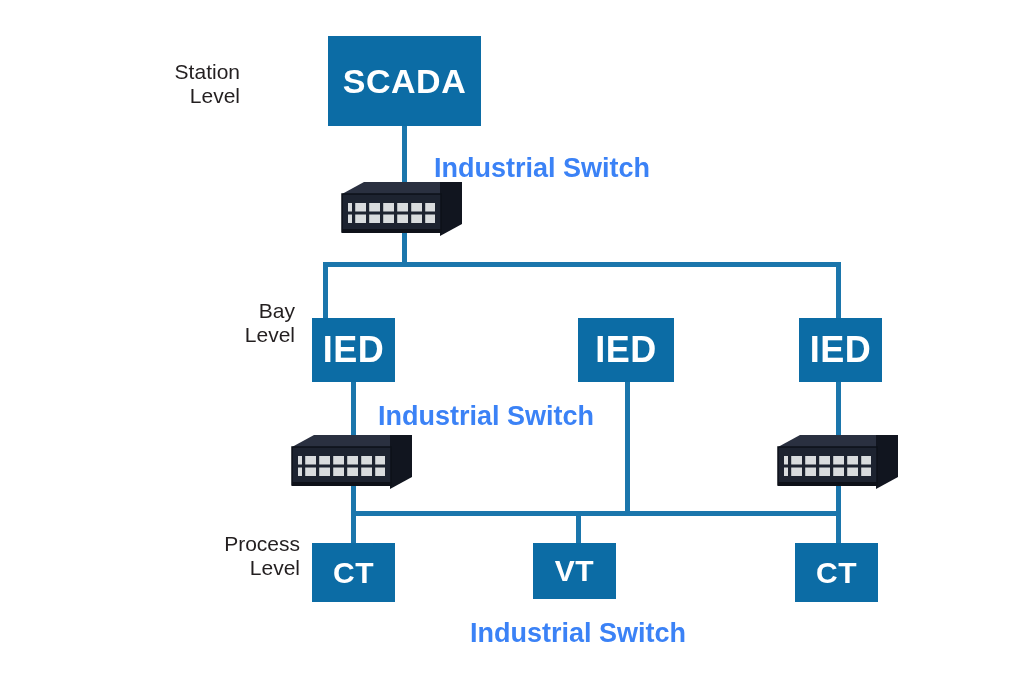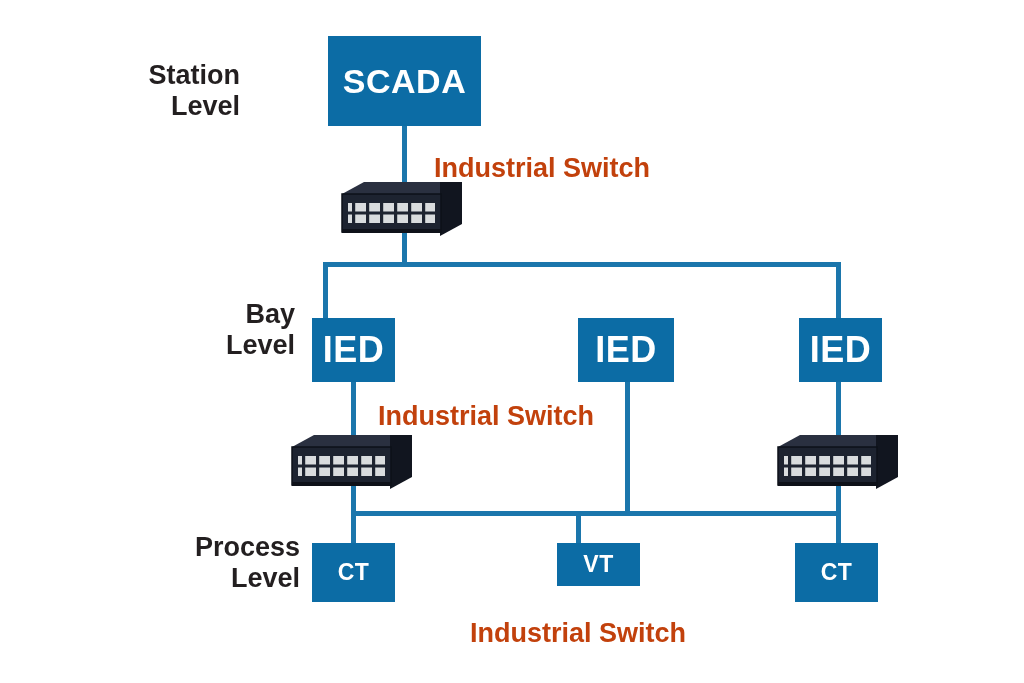--- a/index.html
+++ b/index.html
@@ -34,38 +34,38 @@
     display: flex;
     align-items: center;
     justify-content: center;
     font-weight: 700;
     letter-spacing: 0.5px;
     box-sizing: border-box;
     z-index: 3;
   }
   .node-scada { font-size: 34px; }
   .node-ied   { font-size: 36px; }
-  .node-ct    { font-size: 23px; }
+  .node-ct    { font-size: 30px; }
 
   
   .level-label {
     position: absolute;
     color: #231F20;
-    font-size: 27px;
-    font-weight: 700;
+    font-size: 21px;
+    font-weight: 400;
     line-height: 1.15;
     text-align: right;
     white-space: pre-line;
     z-index: 3;
   }
 
   
   .sw-caption {
     position: absolute;
-    color: #c2410c;
+    color: #3b82f6;
     font-size: 27px;
     font-weight: 600;
     white-space: nowrap;
     z-index: 4;
   }
 
   
   .switch-icon {
     position: absolute;
     z-index: 5;
@@ -113,21 +113,21 @@
   <div class="node node-scada" style="left:328px; top:36px; width:153px; height:90px;">SCADA</div>
 
   <div class="node node-ied" style="left:312px; top:318px; width:83px; height:64px;">IED</div>
 
   <div class="node node-ied" style="left:578px; top:318px; width:96px; height:64px;">IED</div>
 
   <div class="node node-ied" style="left:799px; top:318px; width:83px; height:64px;">IED</div>
 
   <div class="node node-ct" style="left:312px; top:543px; width:83px; height:59px;">CT</div>
 
-  <div class="node node-ct" style="left:557px; top:543px; width:83px; height:43px;">VT</div>
+  <div class="node node-ct" style="left:533px; top:543px; width:83px; height:56px;">VT</div>
 
   <div class="node node-ct" style="left:795px; top:543px; width:83px; height:59px;">CT</div>
 
   <div class="switch-icon" style="left:340px; top:180px; width:124px; height:56px;">
     <svg width="124" height="56" viewBox="0 0 124 56" xmlns="http://www.w3.org/2000/svg">
       <polygon points="2,14 24,2 122,2 122,14" fill="#2A3040"></polygon>
       <polygon points="100,2 122,2 122,44 100,56" fill="#11151F"></polygon>
       <rect x="2" y="14" width="99" height="38" fill="#1D2330"></rect>
       <rect x="2" y="14" width="99" height="38" fill="none" stroke="#0C1018" stroke-width="1.5"></rect>
       <rect x="8" y="20" width="87" height="26" fill="#D9DCDE"></rect>

